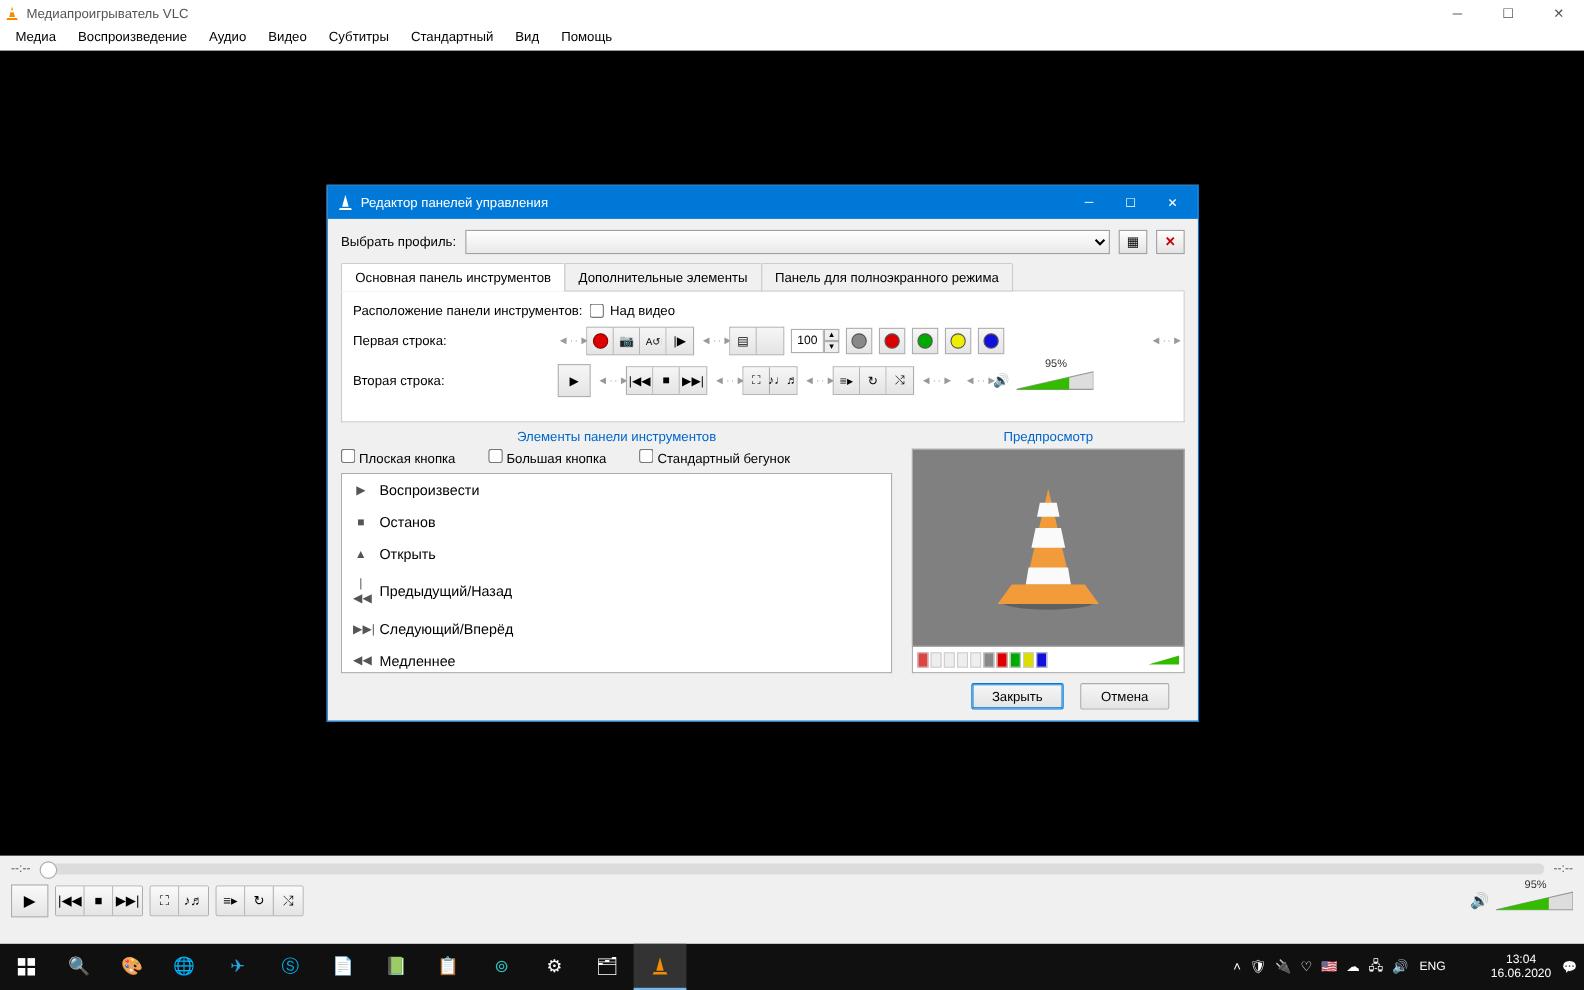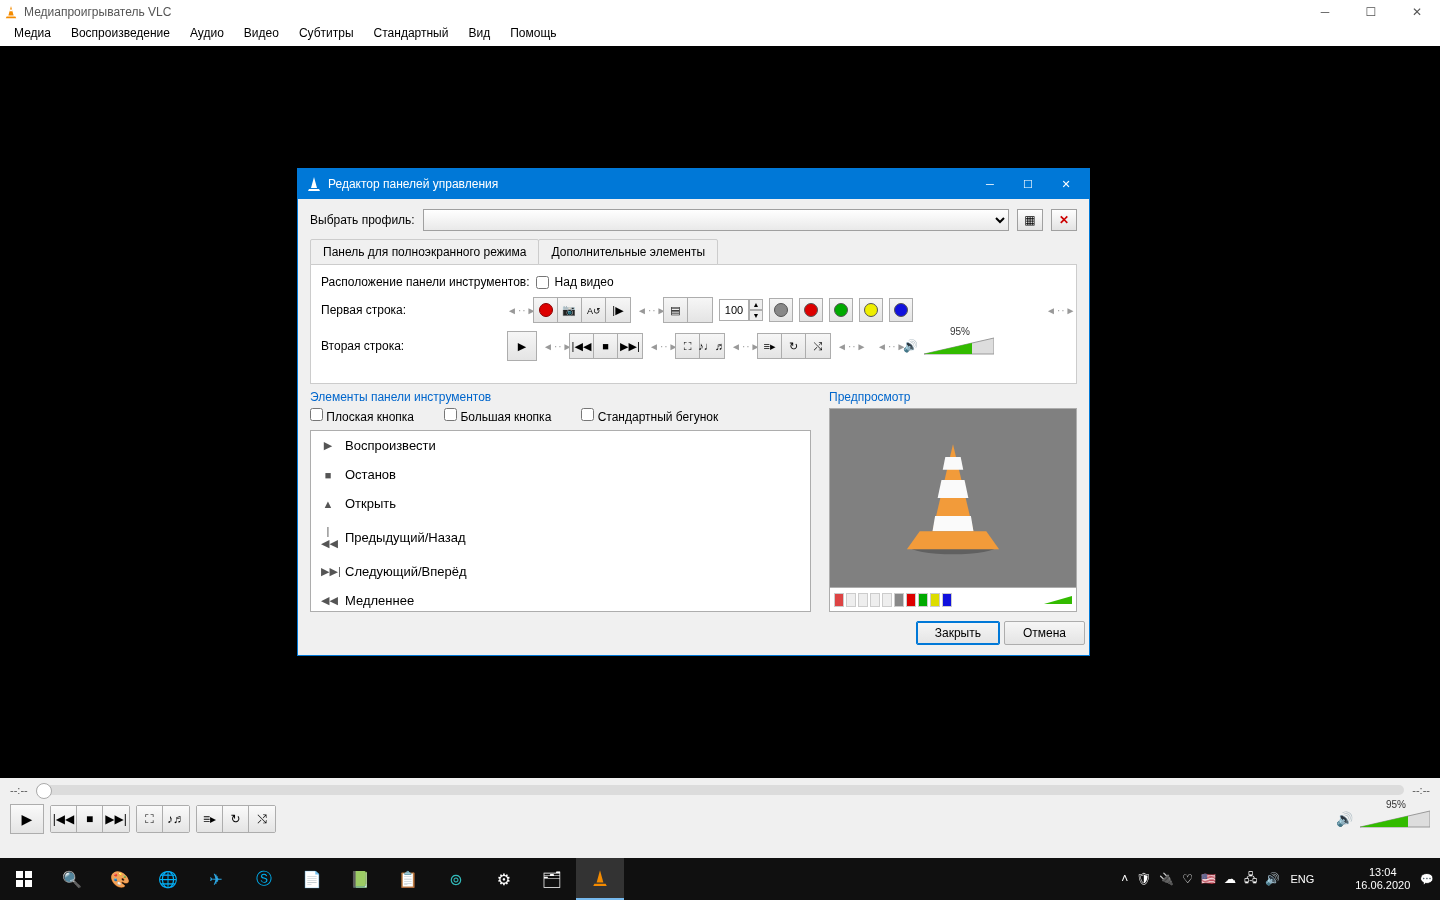--- a/index.html
+++ b/index.html
@@ -50,32 +50,32 @@
 .spin { display:flex; }
 .spin input { width:30px; height:22px; border:1px solid #adadad; text-align:center; font-size:11px; }
 .spin-btns { display:flex; flex-direction:column; }
 .spin-btns div { width:14px; height:11px; border:1px solid #adadad; background:#eee; font-size:7px; text-align:center; line-height:9px; }
 
 .vol-wedge { position:relative; width:70px; height:20px; }
 .vol-wedge svg { width:70px; height:20px; }
 
 .lower { display:flex; gap:18px; margin-top:6px; }
 .elements-panel { flex:1; }
-.group-label { font-size:12px; color:#0066cc; margin-bottom:4px; }
+.group-label { font-size:12px; color:#0066cc; margin-bottom:4px;text-align:center; }
 .check-row { display:flex; gap:30px; margin-bottom:6px; align-items:center; font-size:12px; }
 .listbox { border:1px solid #adadad; height:182px; background:#fff; overflow-y:scroll; }
 .listbox .item { display:flex; align-items:center; gap:10px; padding:7px 10px; font-size:13px; }
 .listbox .item .ic { width:14px; text-align:center; color:#555; font-size:11px; }
 
 .preview-panel { width:248px; }
 .preview-box { border:1px solid #adadad; background:#808080; height:180px; display:flex; align-items:center; justify-content:center; position:relative; }
 .preview-ctrls { border:1px solid #adadad; border-top:none; background:#fff; height:24px; display:flex; align-items:center; padding:0 4px; gap:2px; }
 .preview-ctrls .m { width:10px; height:14px; background:#eee; border:1px solid #ccc; }
 
-.dlg-footer { position:absolute; right:4px; bottom:10px; display:flex; gap:4px; }
+.dlg-footer { position:absolute; right:26px; bottom:10px; display:flex; gap:15px; }
 .pushbtn { height:24px; padding:0 18px; border:1px solid #adadad; background:linear-gradient(#f6f6f6,#e4e4e4); font-size:12px; border-radius:2px; }
 .pushbtn.primary { border:1px solid #0078d7; box-shadow:0 0 0 1px #0078d7 inset; }
 
 
 .main-controls { position:absolute; left:0; right:0; bottom:42px; height:80px; background:#f0f0f0; padding:6px 10px 4px 10px; }
 .time-row { display:flex; align-items:center; font-size:11px; color:#555; gap:8px; }
 .seek { flex:1; height:10px; background:#dcdcdc; border-radius:5px; position:relative; }
 .seek::after { content:""; position:absolute; left:0; top:-2px; width:14px; height:14px; background:#fff; border:1px solid #aaa; border-radius:50%; }
 .btn-row { display:flex; align-items:center; gap:6px; margin-top:8px; }
 .grp { display:flex; border:1px solid #adadad; border-radius:2px; }
@@ -138,22 +138,23 @@
   </div>
   <div class="dlg-body">
     <div class="profile-row">
       <span>Выбрать профиль:</span>
       <select></select>
       <div class="sqbtn">▦</div>
       <div class="sqbtn red">✕</div>
     </div>
 
     <div class="tabs">
+      <div class="tab">Основная панель инструментов</div>
+      <div class="tab inactive">Дополнительные элементы</div>
       <div class="tab inactive">Панель для полноэкранного режима</div>
-      <div class="tab inactive">Дополнительные элементы</div>
     </div>
     <div class="tab-page">
       <div class="row">
         <span>Расположение панели инструментов:</span>
         <input type="checkbox" style="">
         <span>Над видео</span>
       </div>
 
       <div class="row">
         <span class="row-label">Первая строка:</span>

